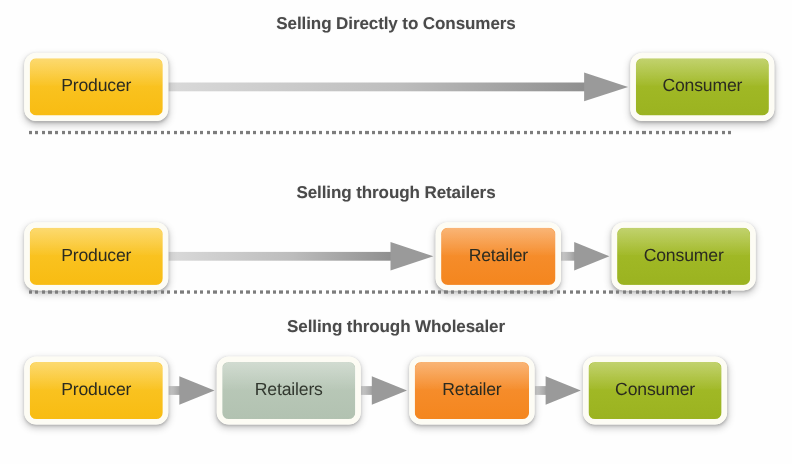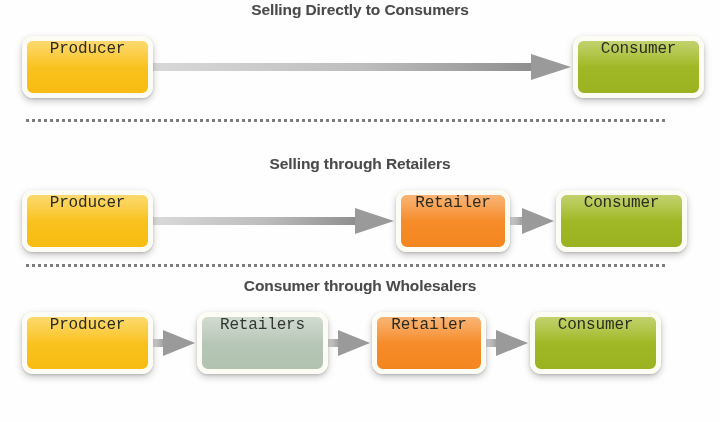--- a/index.html
+++ b/index.html
@@ -32,21 +32,21 @@
   .row-2 { top: 131; height: 128px; }
   .row-3 { top: 276px; height: 146px; }
 
   .row-title {
     text-align: center;
     color: #4a4a4a;
     font-size: 15.5px;
     font-weight: 600;
     letter-spacing: -0.1px;
     line-height: 20px;
-    padding-top: 0;
+    padding-top: 12px;
     text-shadow: 0 0 1px rgba(120,120,120,0.25);
   }
 
   
   .flow {
     position: relative;
     display: flex;
     align-items: center;
     justify-content: flex-start;
     height: 88px;
@@ -58,31 +58,30 @@
 
   
   .node {
     position: relative;
     flex: 0 0 auto;
     box-sizing: border-box;
     height: 62px;
     border-radius: 11px;
     border: 5px solid #fdfcf4;
     display: flex;
-    align-items: flex-start;
+    align-items: center;
     justify-content: center;
     color: #2b2b20;
     font-size: 16px;
     font-weight: 500;
     letter-spacing: -0.15px;
     white-space: nowrap;
     box-shadow:
       0 3px 7px rgba(80,80,80,0.33),
       0 1px 2px rgba(80,80,80,0.22);
-    font-family: Liberation Mono, monospace;
   }
   .node .node-label {
     position: relative;
     z-index: 2;
     line-height: 1;
   }
   .node::after {
     content: "";
     position: absolute;
     left: 0; right: 0; top: 0;
@@ -192,21 +191,21 @@
       <div class="node consumer">
         <span class="node-label">Consumer</span>
       </div>
 
     </div>
   </div>
 
   <div class="divider divider-2"></div>
 
   <div class="row row-3">
-    <div class="row-title">Consumer through Wholesalers</div>
+    <div class="row-title">Selling through Wholesaler</div>
     <div class="flow">
 
       <div class="node producer">
         <span class="node-label">Producer</span>
       </div>
 
       <svg class="arrow" width="44" height="34" viewBox="0 0 44 34">
         <defs>
           <linearGradient id="ag4" x1="0" y1="0" x2="1" y2="0">
             <stop offset="0" stop-color="#d6d6d6"></stop>

